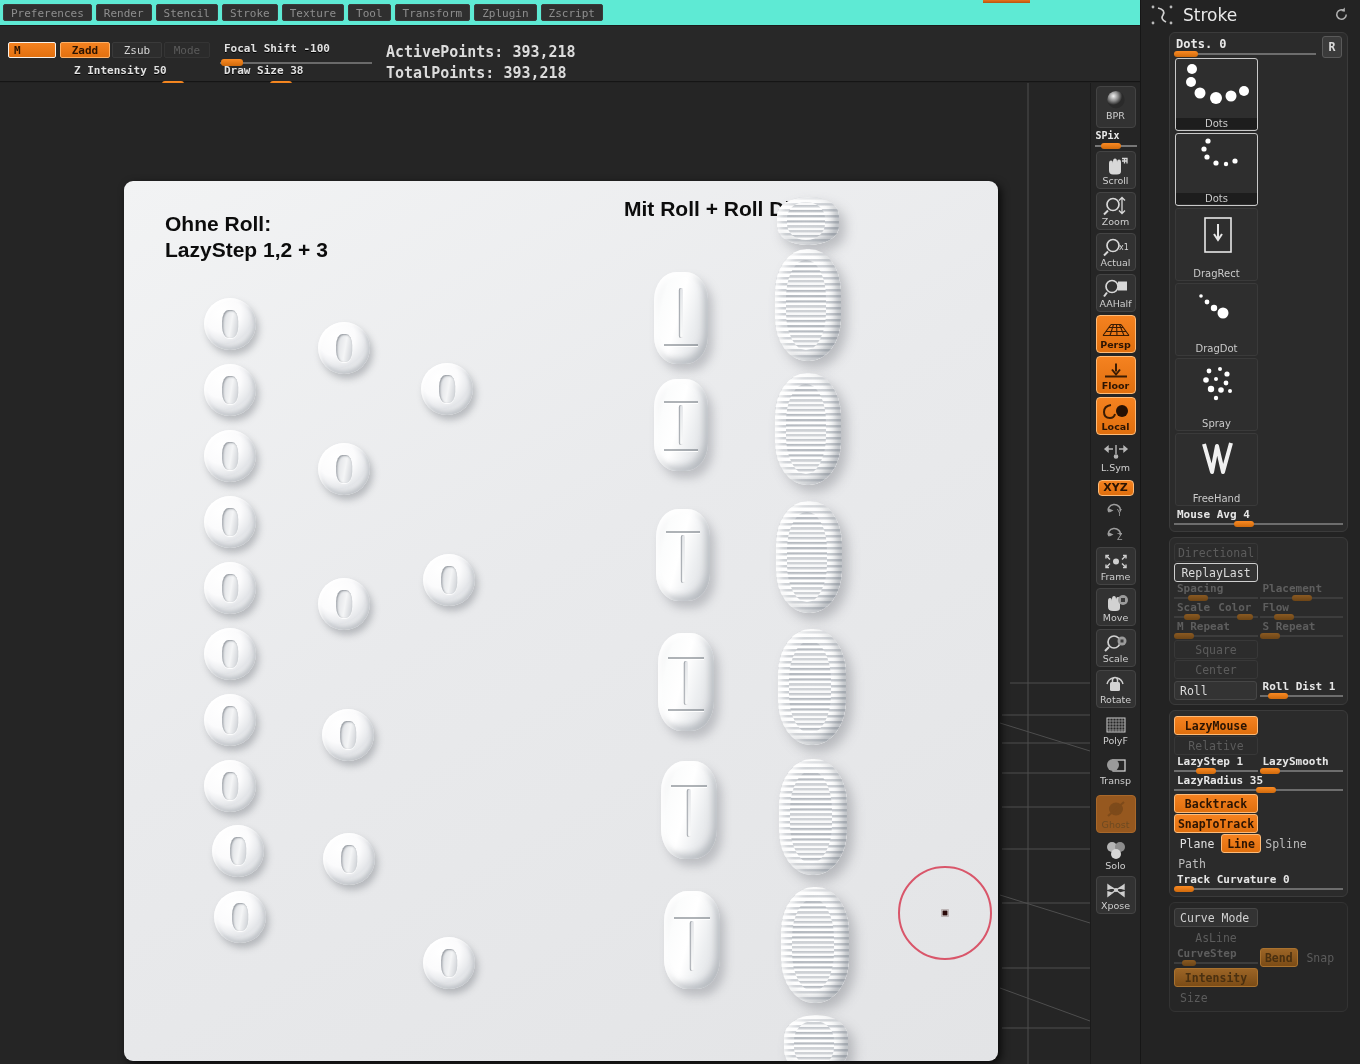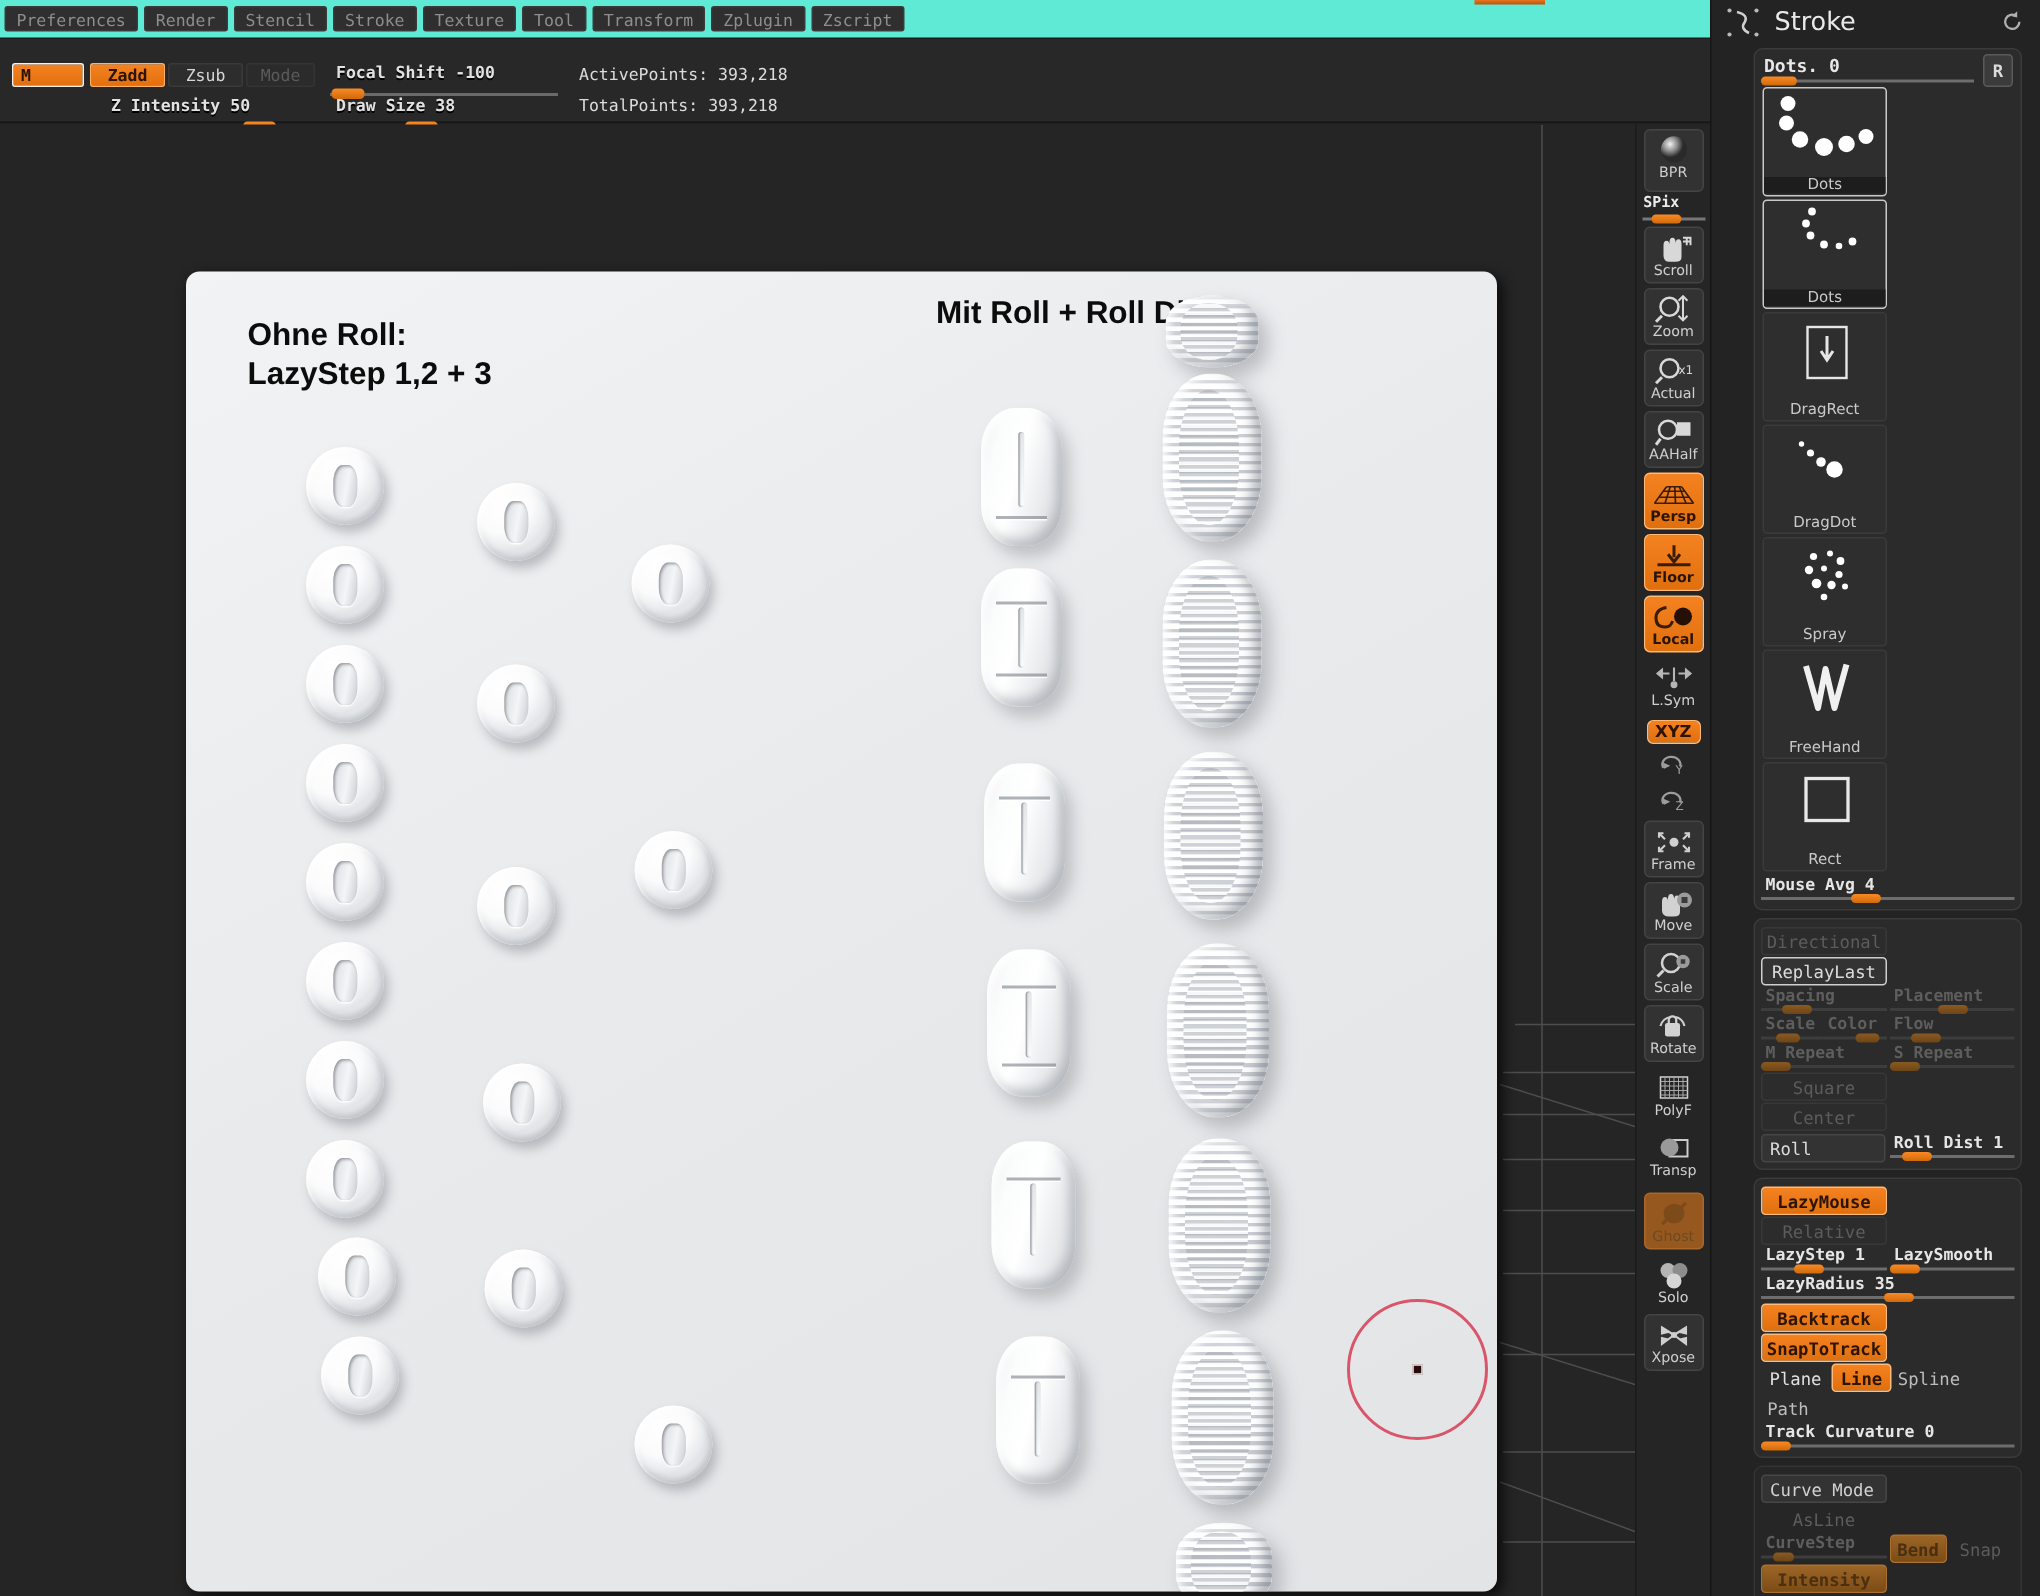--- a/index.html
+++ b/index.html
@@ -66,22 +66,22 @@
   .slider-track {
     position: absolute; left: 0; bottom: 0; height: 2px; width: 100%;
     background: #6a6a6a;
   }
   .slider-knob {
     position: absolute; bottom: -2px; height: 7px; width: 22px;
     background: linear-gradient(#fa8a23, #d06a0c);
     border-radius: 3px;
   }
   .stat-text {
-    position: absolute; font-size: 11px; font-family: "DejaVu Sans Mono", monospace;
-    color: #dcdcdc; font-weight: normal; white-space: nowrap;
+    position: absolute; font-size: 15px; font-family: "DejaVu Sans Mono", monospace;
+    color: #dcdcdc; font-weight: bold; white-space: nowrap;
   }
 
   
   .canvas-area {
     position: absolute; left: 0; top: 83px; width: 1090px; height: 981px;
     background: #252525;
     overflow: hidden;
   }
   .grid-layer { position: absolute; inset: 0; }
 
@@ -735,26 +735,20 @@
             </g>
           </svg>
           <div class="tlab">Spray</div>
         </div>
         <div class="thumb">
           <svg class="tart" viewBox="0 0 83 50">
             <path d="M28 8 L36 36 L41 10 L47 36 L55 7" stroke="#f0f0f0" stroke-width="4" fill="none" stroke-linejoin="round"></path>
           </svg>
           <div class="tlab">FreeHand</div>
         </div>
-        <div class="thumb">
-          <svg class="tart" viewBox="0 0 83 50">
-            <rect x="28" y="8" width="28" height="28" fill="none" stroke="#e8e8e8" stroke-width="2.2"></rect>
-          </svg>
-          <div class="tlab">Rect</div>
-        </div>
       </div>
 
       <div class="p-slider" style="margin-top:1px;">
         <div class="p-lab">Mouse Avg 4</div>
         <div class="p-track"></div>
         <div class="p-knob" style="left:60px;"></div>
       </div>
     </div>
 
     <div class="group-box" style="margin-right:12px; margin-top:5px;">

